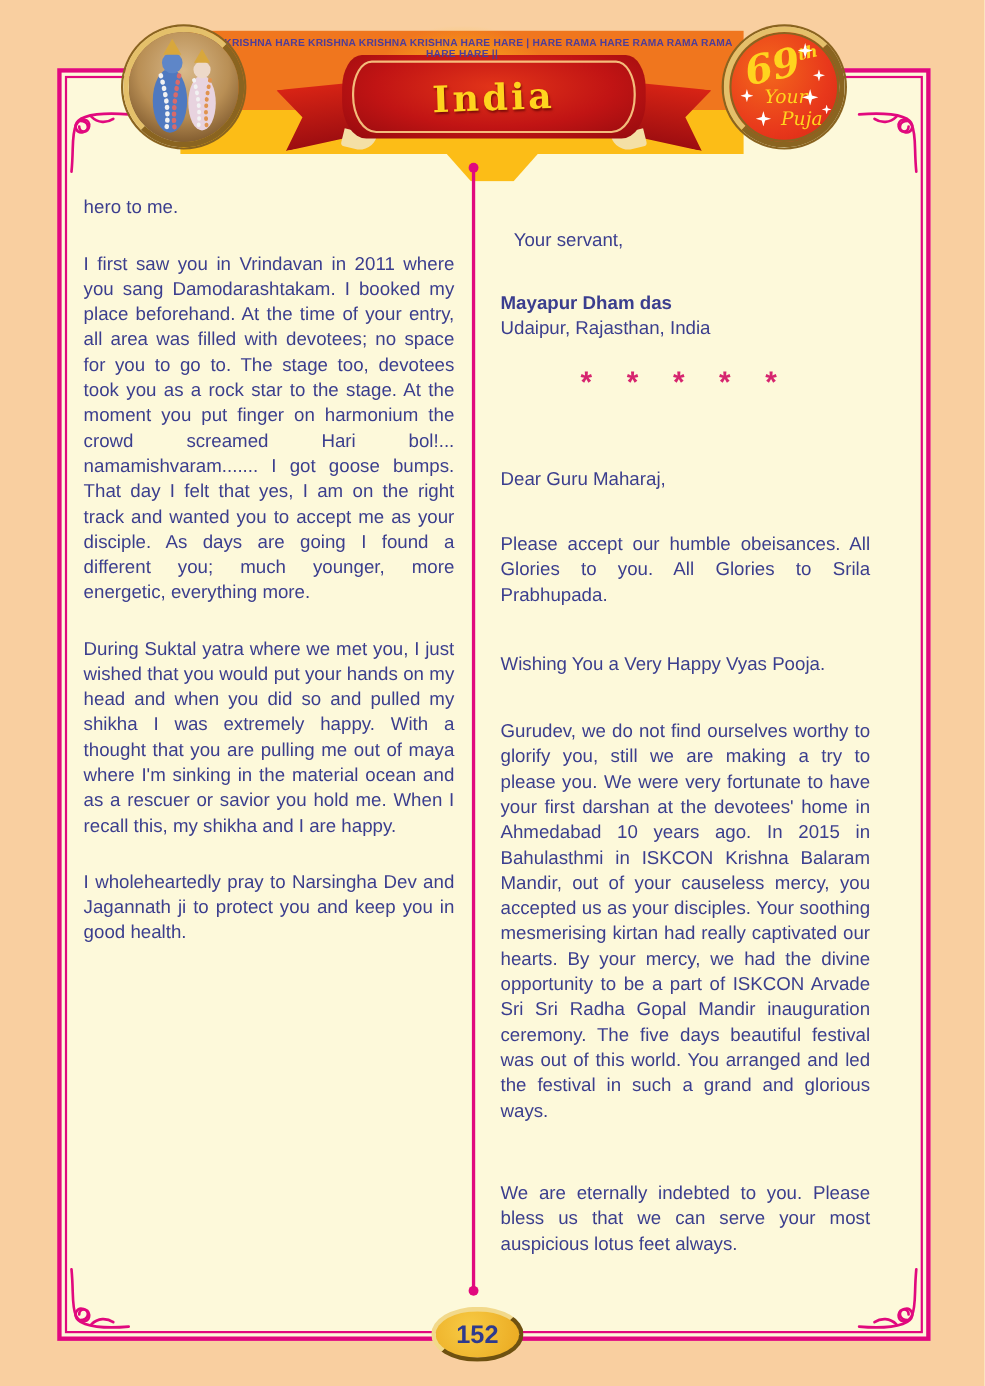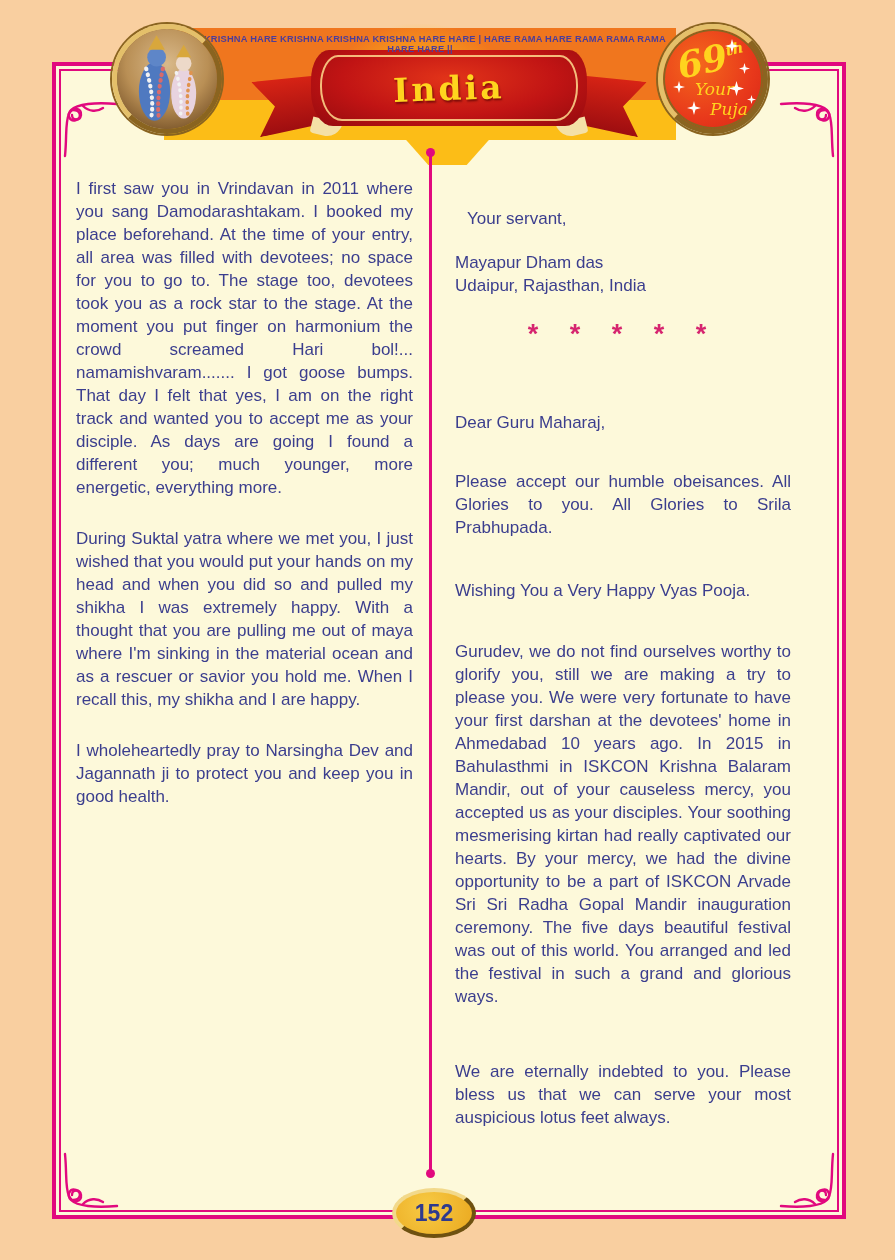--- a/index.html
+++ b/index.html
@@ -171,28 +171,29 @@
         <path d="M58 58 C 36 60, 18 58, 12 52 C 7 47, 11 40, 17 42 C 23 44, 22 52, 14 52"></path>
         <path d="M6 6 C 8 26, 6 40, 10 48 C 14 56, 23 54, 22 47 C 21 41, 13 41, 13 47"></path>
         <path d="M24 56 C 30 50, 38 50, 44 54"></path>
       </g>
     </svg>
   </div>
 
   <div class="divider"></div>
 
   <div class="col col-left">
+    <p class="nojust">hero to me.</p>
     <p>I first saw you in Vrindavan in 2011 where you sang Damodarashtakam. I booked my place beforehand. At the time of your entry, all area was filled with devotees; no space for you to go to. The stage too, devotees took you as a rock star to the stage. At the moment you put finger on harmonium the crowd screamed Hari bol!... namamishvaram....... I got goose bumps. That day I felt that yes, I am on the right track and wanted you to accept me as your disciple. As days are going I found a different you; much younger, more energetic, everything more.</p>
     <p>During Suktal yatra where we met you, I just wished that you would put your hands on my head and when you did so and pulled my shikha I was extremely happy. With a thought that you are pulling me out of maya where I'm sinking in the material ocean and as a rescuer or savior you hold me. When I recall this, my shikha and I are happy.</p>
     <p>I wholeheartedly pray to Narsingha Dev and Jagannath ji to protect you and keep you in good health.</p>
   </div>
 
   <div class="col col-right">
     <p class="nojust" style="margin:30px 12px 0;">Your servant,</p>
-    <div class="nojust" style="margin-top:21px;">Mayapur Dham das</div>
+    <div class="nojust" style="margin-top:34px;font-weight:bold;">Mayapur Dham das</div>
     <div class="nojust">Udaipur, Rajasthan, India</div>
     <div class="separator">* * * * *</div>
     <p class="nojust" style="margin:66px 0 0;">Dear Guru Maharaj,</p>
     <p style="margin:36px 0 0;">Please accept our humble obeisances. All Glories to you. All Glories to Srila Prabhupada.</p>
     <p class="nojust" style="margin:40px 0 0;">Wishing You a Very Happy Vyas Pooja.</p>
     <p style="margin:38px 0 0;">Gurudev, we do not find ourselves worthy to glorify you, still we are making a try to please you. We were very fortunate to have your first darshan at the devotees' home in Ahmedabad 10 years ago. In 2015 in Bahulasthmi in ISKCON Krishna Balaram Mandir, out of your causeless mercy, you accepted us as your disciples. Your soothing mesmerising kirtan had really captivated our hearts. By your mercy, we had the divine opportunity to be a part of ISKCON Arvade Sri Sri Radha Gopal Mandir inauguration ceremony. The five days beautiful festival was out of this world. You arranged and led the festival in such a grand and glorious ways.</p>
     <p style="margin:52px 0 0;">We are eternally indebted to you. Please bless us that we can serve your most auspicious lotus feet always.</p>
   </div>
 
   <div class="header">

